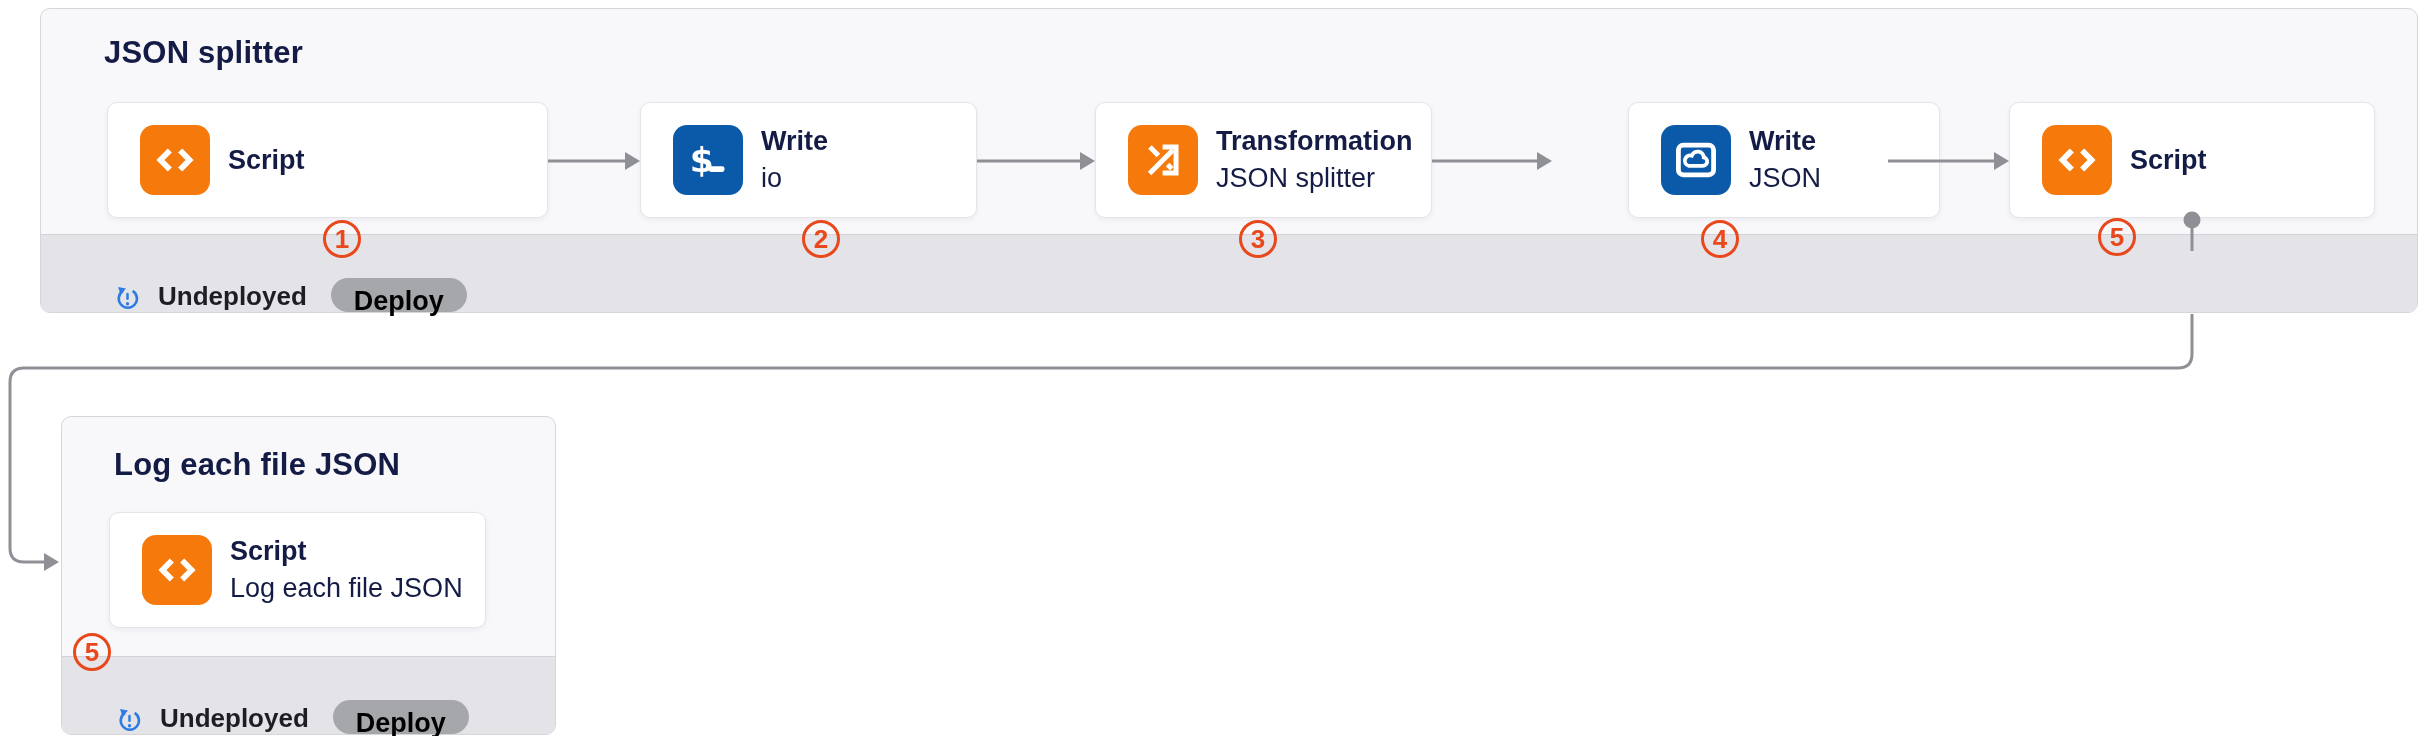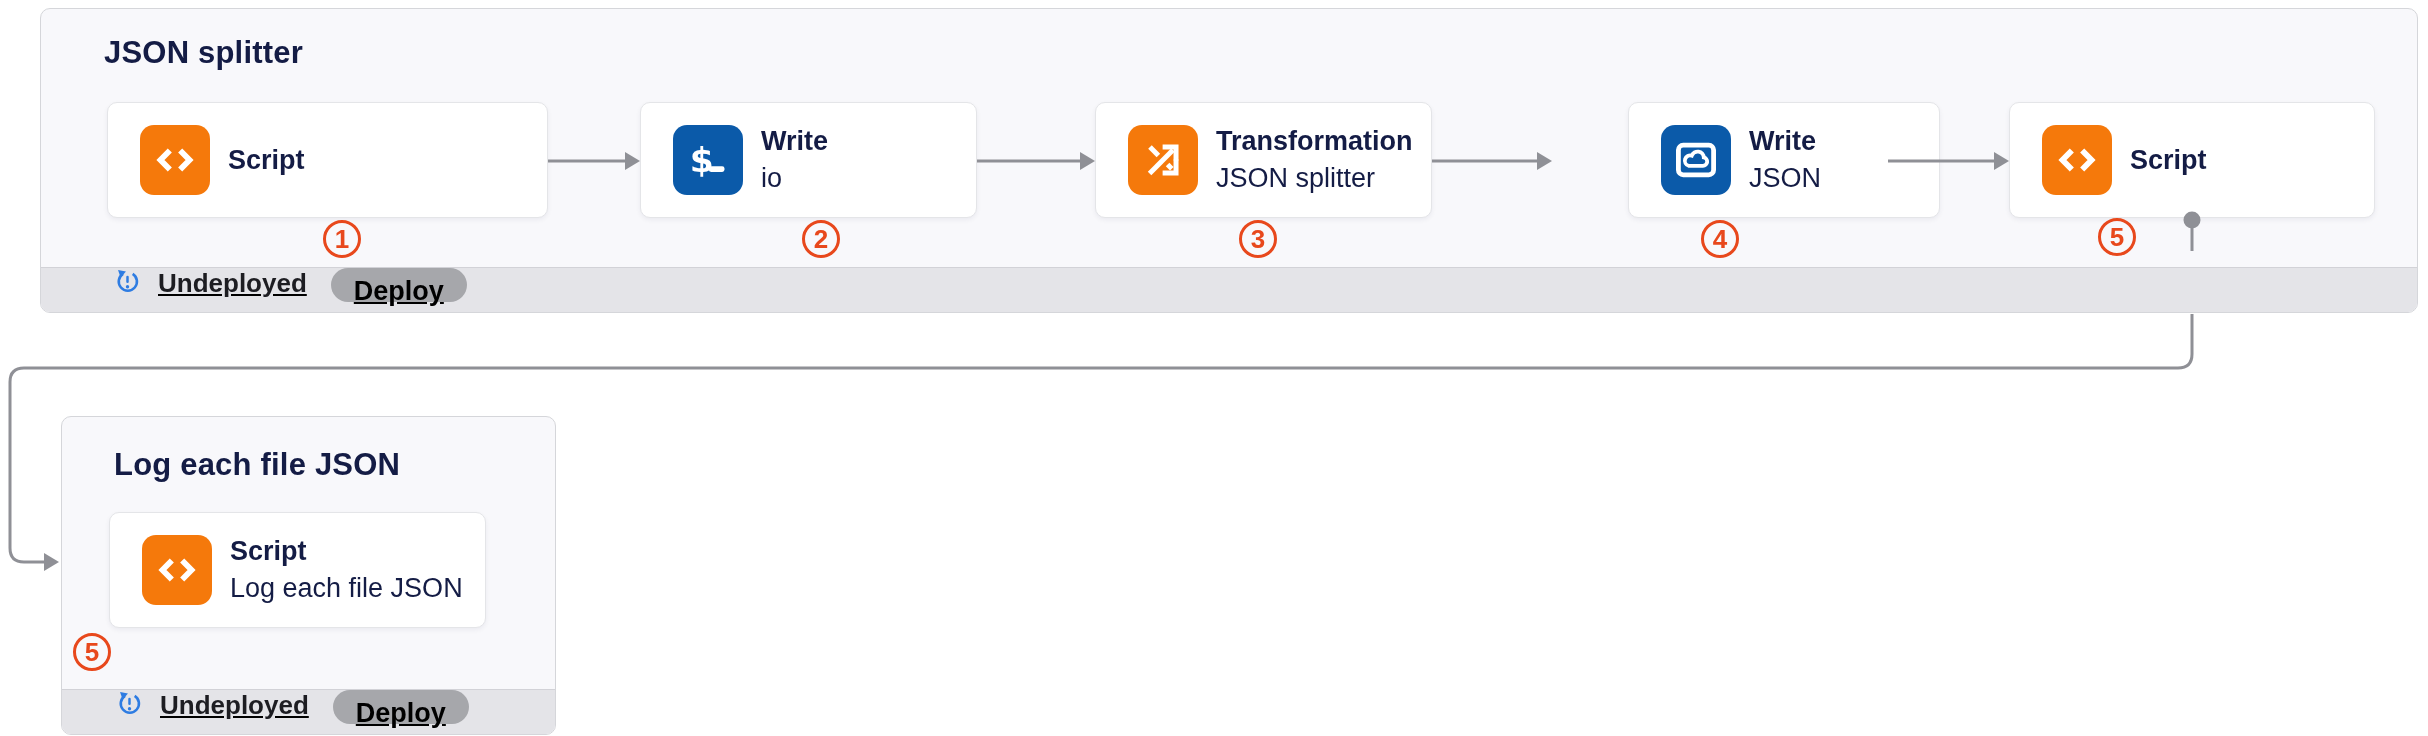--- a/index.html
+++ b/index.html
@@ -8,22 +8,22 @@
     --navy:#141C45; --card-bg:#F8F8FB; --card-border:#D5D6DA;
     --bar-bg:#E4E4E8; --bar-border:#D2D2D7;
   }
   *{box-sizing:border-box;}
   body{margin:0;background:#fff;font-family:"Liberation Sans","DejaVu Sans",sans-serif;}
   .stage{position:relative;width:2428px;height:736px;background:#fff;overflow:hidden;}
 
   .card{position:absolute;background:var(--card-bg);border:1px solid var(--card-border);border-radius:10px;}
   .card-title{position:absolute;font-size:31px;font-weight:700;color:var(--navy);letter-spacing:.2px;}
 
-  .statusbar{position:absolute;left:0;right:0;bottom:0;height:45px;background:var(--bar-bg);
-    border-top:1px solid var(--bar-border);border-radius:0 0 9px 9px;display:flex;align-items:flex-start;text-decoration:underline;}
+  .statusbar{position:absolute;left:0;right:0;bottom:0;height:78px;background:var(--bar-bg);
+    border-top:1px solid var(--bar-border);border-radius:0 0 9px 9px;display:flex;align-items:flex-end;}
   .status-icon{flex:0 0 auto;width:27px;height:27px;margin-right:17px;}
   .status-label{font-size:26px;font-weight:700;color:#1D1D22;margin-right:24px;}
   .deploy{border:none;cursor:pointer;background:var(--deploy-gray);color:#000000;font-weight:700;
     font-size:27px;height:34px;padding:6px 23px;border-radius:17px;font-family:inherit;line-height:34px;}
 
   .node{position:absolute;top:102px;height:116px;background:#fff;border:1px solid #E4E5E8;border-radius:10px;
     box-shadow:0 2px 5px rgba(20,20,60,.06);display:flex;align-items:center;padding-left:32px;gap:18px;cursor:pointer;}
   .tile{flex:0 0 auto;width:70px;height:70px;border-radius:14px;display:flex;align-items:center;justify-content:center;}
   .tile.orange{background:var(--node-orange);}
   .tile.blue{background:var(--node-blue);}

